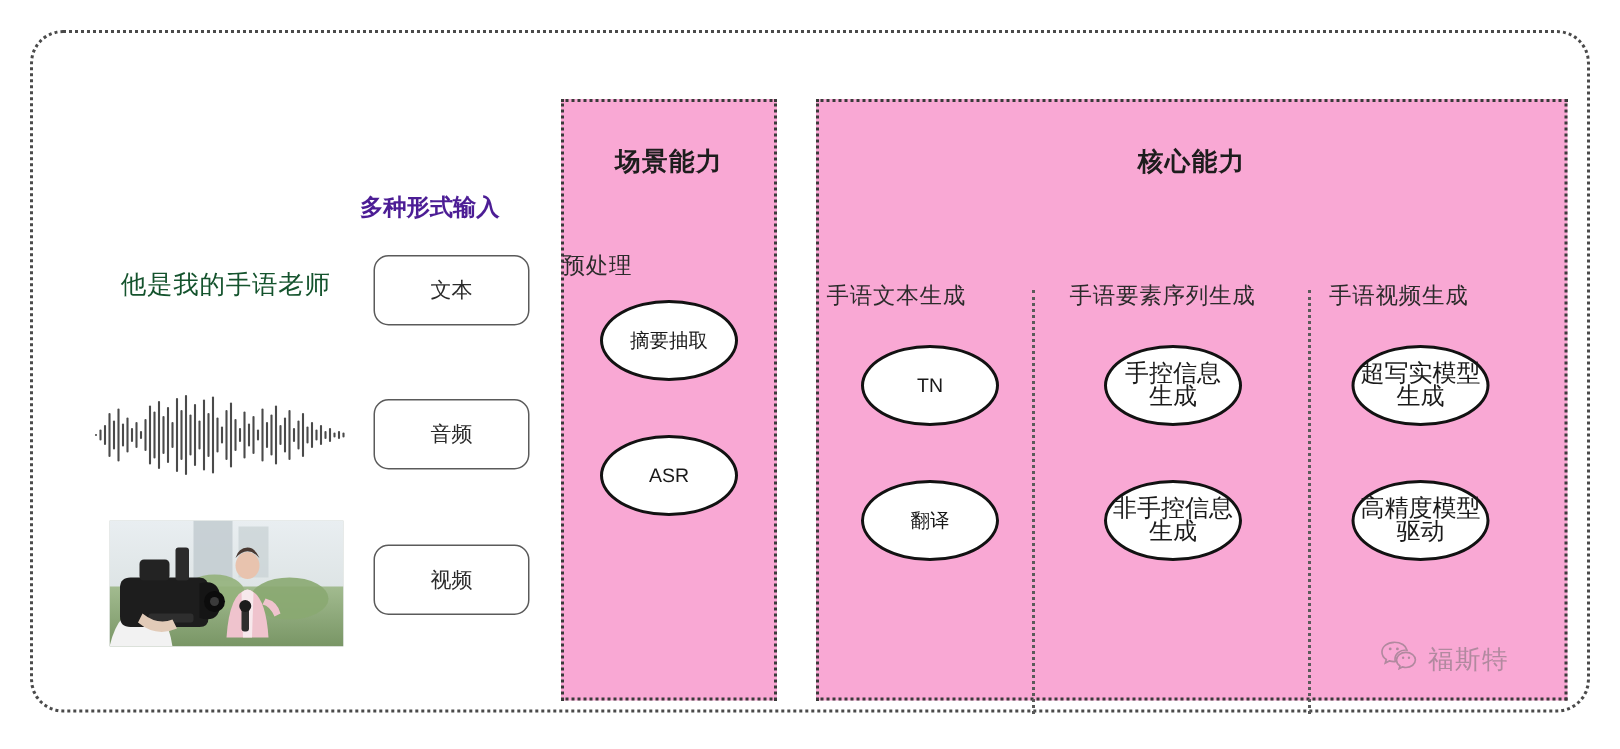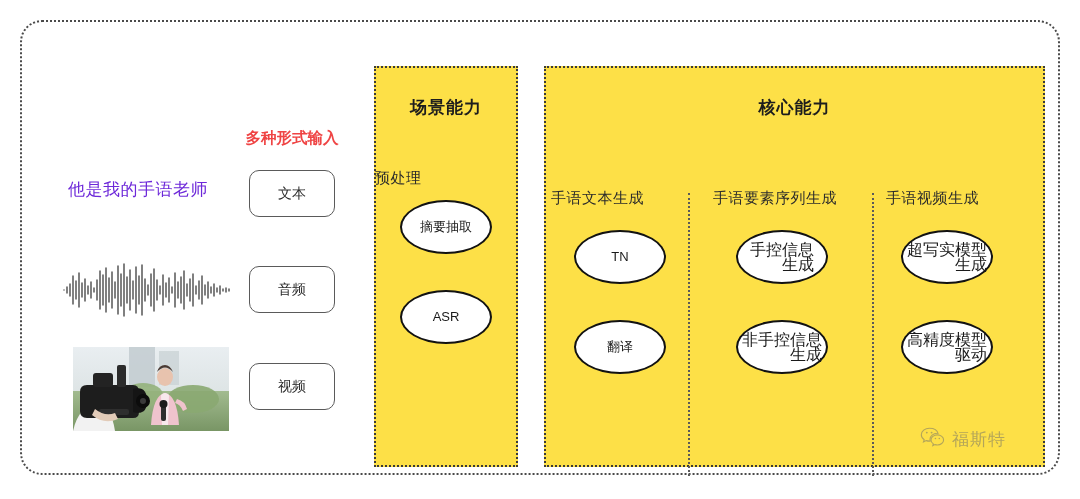--- a/index.html
+++ b/index.html
@@ -12,21 +12,21 @@
   
   #outer-card{
     position:absolute;left:20px;top:20px;width:1040px;height:455px;
     box-sizing:border-box;
     border:2px dotted #4a4a4a;border-radius:22px;background:#ffffff;
   }
 
   
   .section-box{
     position:absolute;box-sizing:border-box;
-    border:2px dotted #3a3a3a;background:#fde047;
+    border:2px dotted #3a3a3a;background:#f9a8d4;
   }
   #scenario-box{left:352px;top:44px;width:144px;height:401px;}
   #core-box{left:522px;top:44px;width:501px;height:401px;}
 
   .section-title{
     position:absolute;left:0;right:0;text-align:center;
     font-size:17px;font-weight:bold;color:#1d1d1d;letter-spacing:1px;
   }
   #scenario-box .section-title{top:28px;}
   #core-box .section-title{top:28px;}
@@ -48,21 +48,21 @@
   #col-text{left:5px;}
   #col-seq{left:167px;width:160px;}
   #col-video{left:340px;width:155px;}
   #col-pre{left:-1px;top:100px;width:146px;}
 
   
   .ellipse{
     position:absolute;box-sizing:border-box;
     width:92px;height:54px;border:2.6px solid #121212;border-radius:50%;
     display:flex;align-items:center;justify-content:center;
-    text-align:right;font-size:13px;line-height:16px;color:#1a1a1a;
+    text-align:center;font-size:13px;line-height:16px;color:#1a1a1a;
     background:#fff;
   }
   .ellipse.small-txt{font-size:16px;line-height:15px;}
 
   
   #e-abstract{left:378px;top:178px;}
   #e-asr{left:378px;top:268px;}
   #e-ocr{left:378px;top:357px;}
 
   
@@ -70,36 +70,36 @@
   #e-translate{left:552px;top:298px;}
   
   #e-manual{left:714px;top:208px;}
   #e-nonmanual{left:714px;top:298px;}
   
   #e-hyper{left:879px;top:208px;}
   #e-precise{left:879px;top:298px;}
 
   
   #input-heading{
-    position:absolute;left:218px;top:106px;width:104px;text-align:center;
-    font-size:15.5px;font-weight:bold;color:#ef4444;white-space:nowrap;
+    position:absolute;left:218px;top:106px;width:104px;
+    font-size:15.5px;font-weight:bold;color:#4c1d95;white-space:nowrap;
   }
   .input-btn{
-    position:absolute;left:227px;width:86px;height:47px;box-sizing:border-box;
+    position:absolute;left:227px;width:104px;height:47px;box-sizing:border-box;
     border:1.6px solid #5a5a5a;border-radius:10px;background:#fff;
     display:flex;align-items:center;justify-content:center;
     font-size:14px;color:#2b2b2b;
   }
   #btn-text{top:148px;}
   #btn-audio{top:244px;border-radius:10px;}
   #btn-video{top:341px;}
 
   #sample-sentence{
     position:absolute;left:46px;top:156px;width:165px;
-    font-size:17px;color:#6d28d9;white-space:nowrap;letter-spacing:.5px;
+    font-size:17px;color:#14532d;white-space:nowrap;letter-spacing:.5px;text-align:center;
   }
 
   
   #waveform{position:absolute;left:40px;top:240px;width:170px;height:56px;}
 
   
   #video-thumb{
     position:absolute;left:51px;top:325px;width:156px;height:84px;
     overflow:hidden;background:#cfd6d2;
   }

